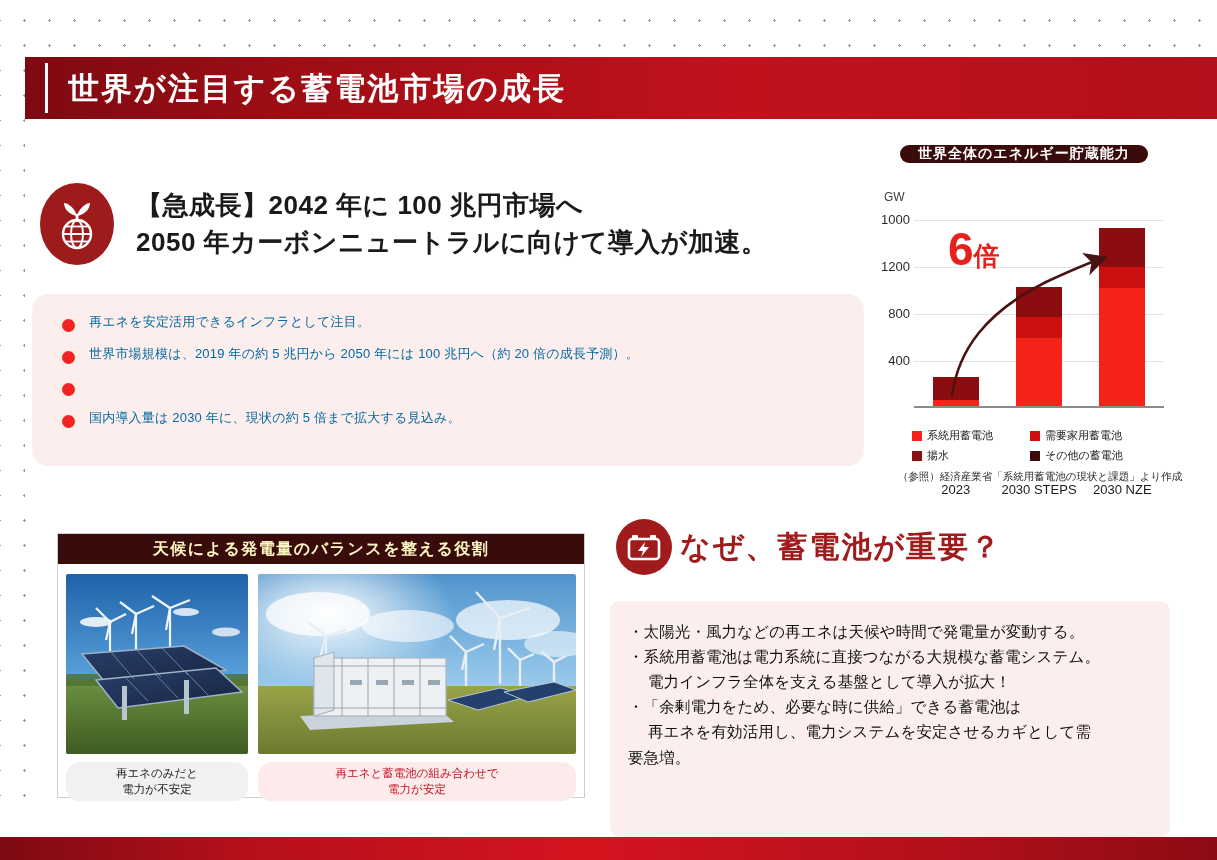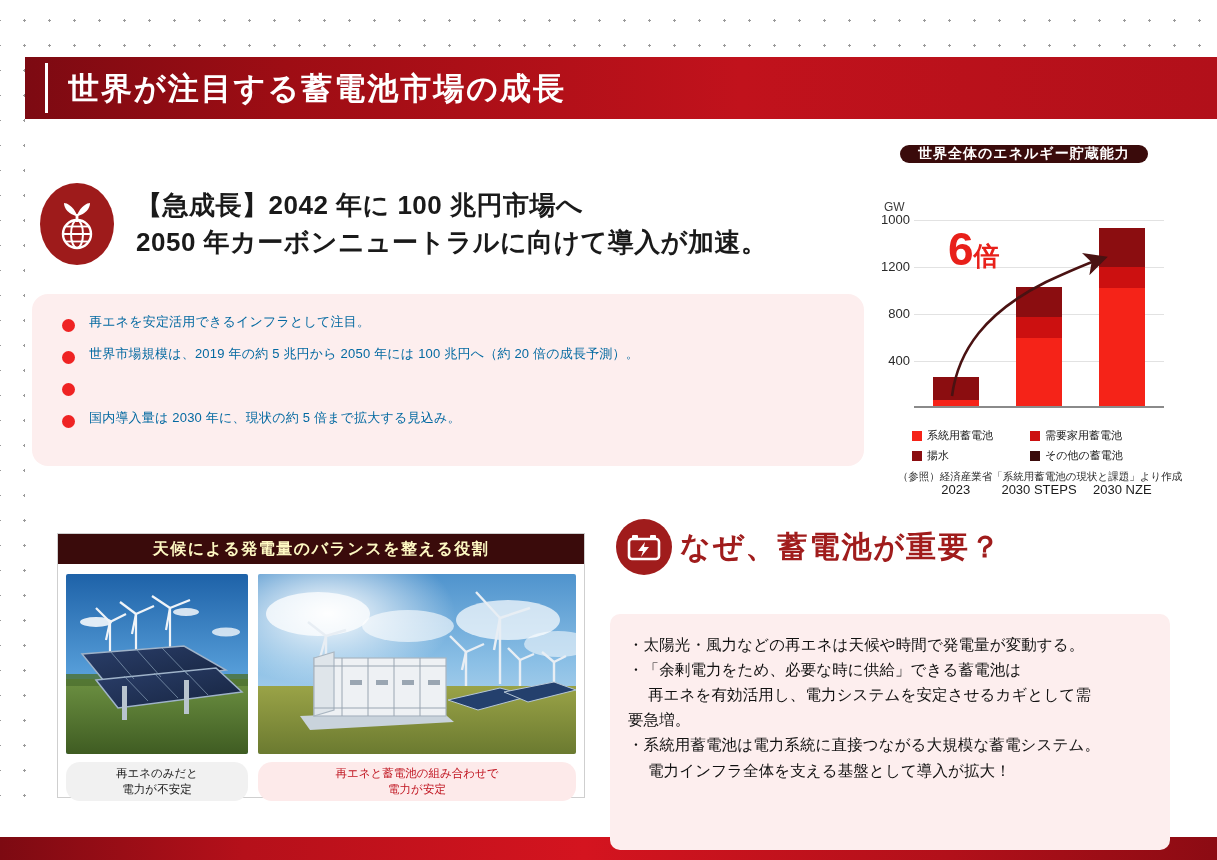--- a/index.html
+++ b/index.html
@@ -136,21 +136,21 @@
     color: #ffffff;
     font-size: 14px;
     font-weight: bold;
     padding: 0 18px;
     border-radius: 9px;
     letter-spacing: 1px;
     white-space: nowrap;
   }
   .chart-unit {
     position: absolute;
-    left: 12px; top: 60px;
+    left: 12px; top: 50px;
     font-size: 12px;
     color: #3a3a3a;
   }
   .plot {
     position: absolute;
     left: 42px; top: 68px;
     width: 250px; height: 200px;
   }
   .gridline {
     position: absolute;
@@ -314,21 +314,21 @@
   }
   .why-title {
     font-size: 30px;
     font-weight: bold;
     color: #a01c1c;
     letter-spacing: 2px;
     white-space: nowrap;
   }
   .why-panel {
     position: absolute;
-    left: 610px; top: 614px;
+    left: 610px; top: 601px;
     width: 560px; height: 236px;
     background: #fdeeee;
     border-radius: 10px;
     padding: 18px 18px 0 18px;
     z-index: 6;
   }
   .why-line {
     font-size: 15.5px;
     color: #111111;
     line-height: 1.62;
@@ -594,20 +594,20 @@
       <rect x="24" y="3" width="6" height="4" rx="1" fill="#ffffff"></rect>
       <rect x="3" y="7" width="30" height="20" rx="3" fill="none" stroke="#ffffff" stroke-width="2.6"></rect>
       <polygon points="19,10 12,19 17,19 15,25 23,15 18,15" fill="#ffffff"></polygon>
     </svg>
   </div>
   <div class="why-title">なぜ、蓄電池が重要？</div>
 </div>
 
 <div class="why-panel">
   <div class="why-line">・太陽光・風力などの再エネは天候や時間で発電量が変動する。</div>
+  <div class="why-line">・系統用蓄電池は電力系統に直接つながる大規模な蓄電システム。
+　 電力インフラ全体を支える基盤として導入が拡大！</div>
   <div class="why-line">・「余剰電力をため、必要な時に供給」できる蓄電池は
 　 再エネを有効活用し、電力システムを安定させるカギとして需
 要急増。</div>
-  <div class="why-line">・系統用蓄電池は電力系統に直接つながる大規模な蓄電システム。
-　 電力インフラ全体を支える基盤として導入が拡大！</div>
 </div>
 
 <div class="footer-bar"></div>
 
 </body></html>

